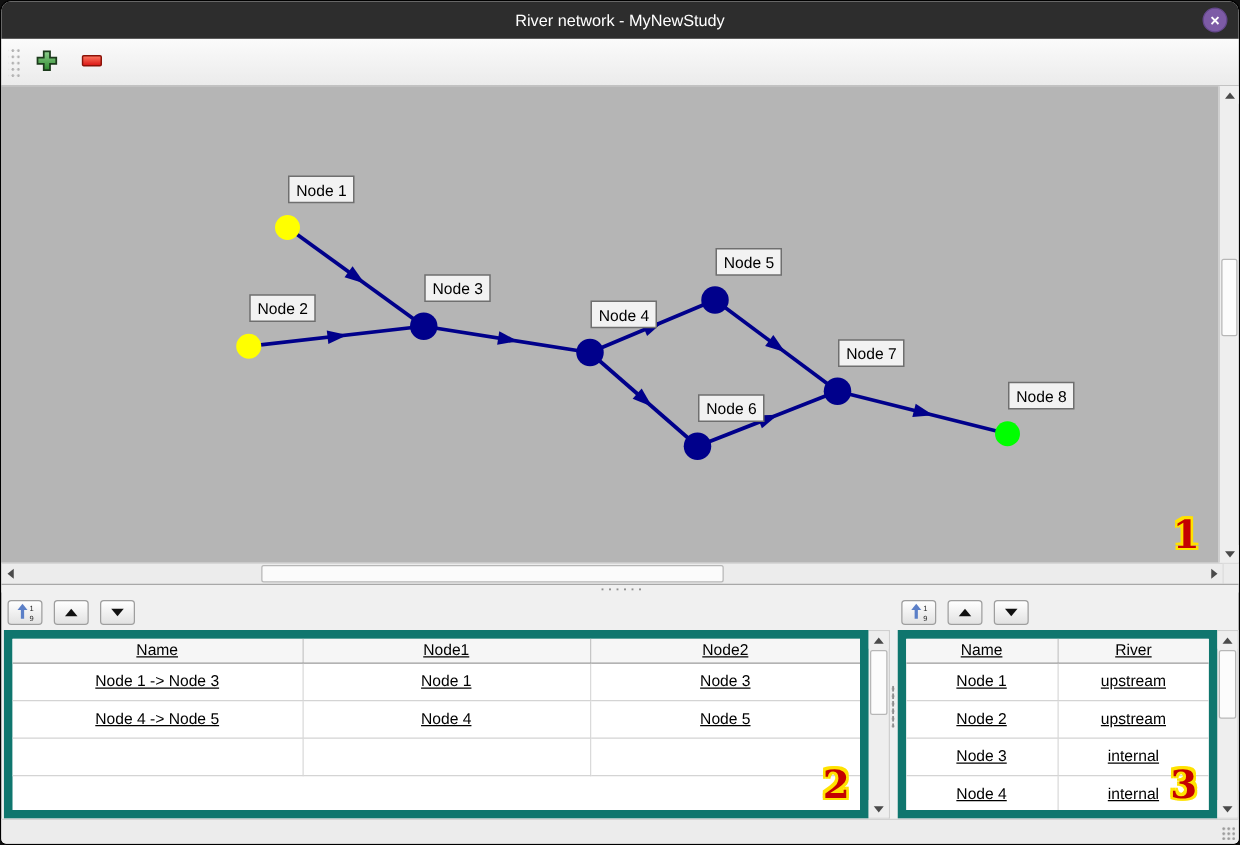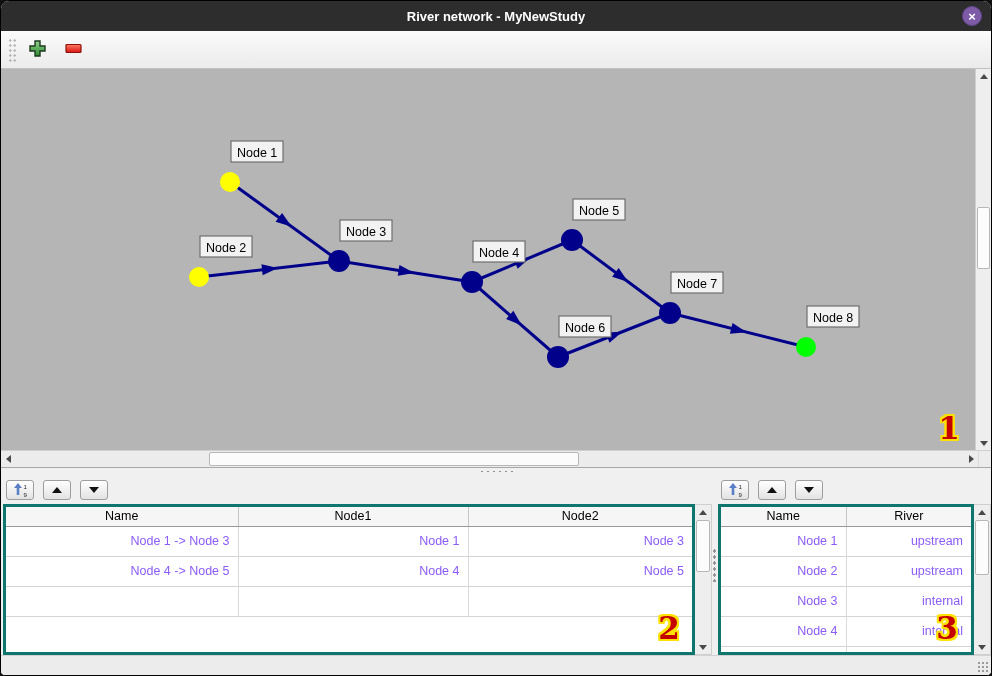--- a/index.html
+++ b/index.html
@@ -4,21 +4,21 @@
 <style>
   * { box-sizing: border-box; }
   body { margin:0; background:#101010; font-family:"Liberation Sans", sans-serif; }
   .window { width:992px; height:676px; position:relative; background:#f0f0f0;
             border:1px solid #000; border-radius:9px 9px 5px 5px; overflow:hidden;
             display:flex; flex-direction:column; }
 
   
   .titlebar { flex:0 0 30px; background:#2d2d2d; position:relative;
               display:flex; align-items:center; justify-content:center; }
-  .title { color:#fff; font-size:13px; font-weight:bold; }
+  .title { color:#fff; font-size:13px; font-weight:normal; }
   .close-btn { position:absolute; right:9px; top:5px; width:20px; height:20px; border-radius:50%;
                background:#7d5ba6; border:1px solid #63478a; color:#fff; cursor:pointer;
                display:flex; align-items:center; justify-content:center;
                font-size:13px; font-weight:bold; line-height:1; }
 
   
   .toolbar { flex:0 0 38px; background:linear-gradient(#fbfbfb,#ebebeb);
              border-bottom:1px solid #c2c2c2; display:flex; align-items:center; padding-left:6px; }
   .grip { width:9px; height:26px; margin-right:8px;
           background-image:radial-gradient(#b3b3b3 1px, transparent 1.3px);
@@ -61,27 +61,27 @@
   
   .panels { flex:1; display:flex; min-height:0; }
   .panel { display:flex; flex-direction:column; min-width:0; }
   .panel.left { flex:0 0 711px; }
   .panel.right { flex:1; }
   .panel-toolbar { flex:0 0 27px; display:flex; align-items:center; gap:9px; padding:4px 0 0 5px; }
   .p-btn { width:28px; height:20px; border:1px solid #9e9e9e; border-radius:3px; padding:0;
            background:linear-gradient(#ffffff,#e2e2e2); display:flex; align-items:center;
            justify-content:center; font-size:9px; color:#111; cursor:pointer; }
   .table-wrap { flex:1; display:flex; margin:3px 0 0 2px; min-height:0; overflow:hidden; }
-  .grid-holder { overflow:hidden; border:3px solid #0f766e; background:#fff; flex:1; }
+  .grid-holder { overflow:hidden; border:7px solid #0f766e; background:#fff; flex:1;text-decoration:underline; }
   .grid { border-collapse:collapse; table-layout:fixed; background:#fff; font-size:12.5px; width:100%; }
   .grid th { height:19px; background:#f6f6f6; border-right:1px solid #c6c6c6;
              border-bottom:1px solid #9a9a9a; font-weight:normal; text-align:center; padding:0; }
   .grid td { height:30px; border-right:1px solid #dadada; border-bottom:1px solid #d4d4d4;
-             padding:0 8px; text-align:right; vertical-align:middle; white-space:nowrap;
-             overflow:hidden; color:#8b5cf6; }
+             padding:0 8px; text-align:center; vertical-align:middle; white-space:nowrap;
+             overflow:hidden; color:#000000; }
   .grid th:last-child, .grid td:last-child { border-right:none;margin-top:36px; }
   .left-grid th:nth-child(1), .left-grid td:nth-child(1) { width:232px; }
   .left-grid th:nth-child(2), .left-grid td:nth-child(2) { width:230px; }
   .tscroll { flex:0 0 17px; background:#eeeeee; border:1px solid #cfcfcf; border-left:none; position:relative; }
 
   
   .statusbar { flex:0 0 20px; background:#ececec; border-top:1px solid #d2d2d2; position:relative; }
   .resize-grip { position:absolute; right:3px; bottom:3px; width:11px; height:11px; cursor:nwse-resize;
                  background-image:radial-gradient(#9a9a9a 1px, transparent 1.2px);
                  background-size:4px 4px; }

